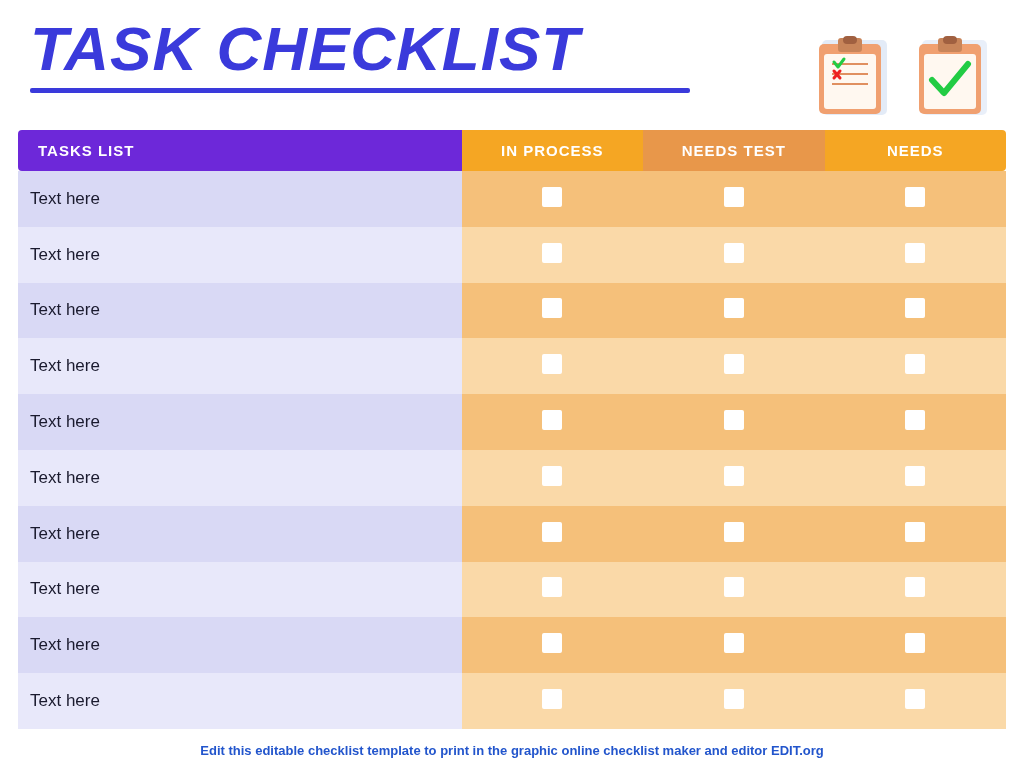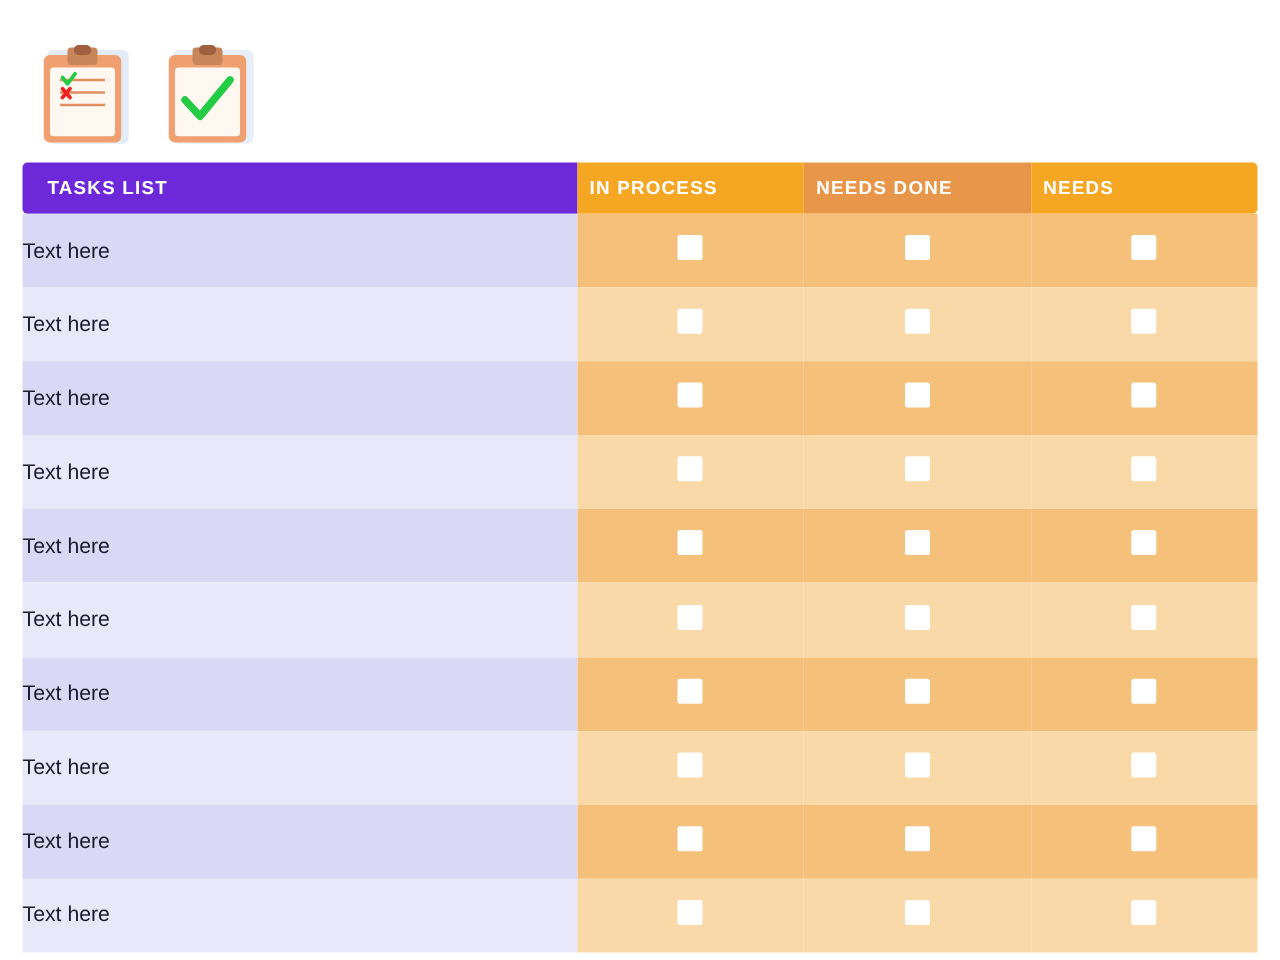--- a/index.html
+++ b/index.html
@@ -77,21 +77,21 @@
       border-spacing: 0;
       flex: 1;
     }
 
     
     .header-row th {
       padding: 12px 10px;
       font-size: 15px;
       font-weight: 900;
       letter-spacing: 1px;
-      text-align: left;
+      text-align: center;
     }
 
     .th-tasks {
       background: #6d28d9;
       color: #fff;
       text-align: left !important;
       padding-left: 20px !important;
       width: 44%;
       border-radius: 4px 0 0 4px;
     }
@@ -110,21 +110,21 @@
 
     .th-done {
       background: #f5a623;
       color: #fff;
       width: 18%;
       border-radius: 0 4px 4px 0;
     }
 
     
     .data-row td {
-      padding: 0;
+      padding: 12px;
       height: 44px;
     }
 
     .data-row:nth-child(odd) .td-tasks {
       background: #d9d9f5;
     }
     .data-row:nth-child(even) .td-tasks {
       background: #e8e8fa;
     }
 
@@ -179,20 +179,24 @@
       font-weight: 700;
       color: #2255cc;
     }
   </style>
 </head>
 <body>
 
 <div class="page-wrapper">
 
   <div class="header">
+    <div class="title-section">
+      <div class="main-title">TASK CHECKLIST</div>
+      <div class="title-underline"></div>
+    </div>
     <div class="icons-section">
 
       <svg class="clipboard-icon" viewBox="0 0 80 90" xmlns="http://www.w3.org/2000/svg">
 
         <rect x="8" y="12" width="65" height="75" rx="5" ry="5" fill="#c8d8f0" opacity="0.5"></rect>
 
         <rect x="5" y="16" width="62" height="70" rx="5" ry="5" fill="#f0a070"></rect>
 
         <rect x="10" y="26" width="52" height="55" rx="3" ry="3" fill="#fff8f0"></rect>
 
@@ -224,21 +228,21 @@
       </svg>
     </div>
   </div>
 
   <div class="table-section">
     <table class="checklist-table">
       <thead>
         <tr class="header-row">
           <th class="th-tasks">TASKS LIST</th>
           <th class="th-inprocess">IN PROCESS</th>
-          <th class="th-needstest">NEEDS DONE</th>
+          <th class="th-needstest">NEEDS TEST</th>
           <th class="th-done">NEEDS</th>
         </tr>
       </thead>
       <tbody id="table-body">
       <tr class="data-row">
             <td class="td-tasks">Text here</td>
             <td class="td-checkbox-inprocess"><span class="checkbox-sq"></span></td>
             <td class="td-checkbox-needstest"><span class="checkbox-sq"></span></td>
             <td class="td-checkbox-done"><span class="checkbox-sq"></span></td>
           </tr>
@@ -293,14 +297,17 @@
           <tr class="data-row">
             <td class="td-tasks">Text here</td>
             <td class="td-checkbox-inprocess"><span class="checkbox-sq"></span></td>
             <td class="td-checkbox-needstest"><span class="checkbox-sq"></span></td>
             <td class="td-checkbox-done"><span class="checkbox-sq"></span></td>
           </tr>
         </tbody>
     </table>
   </div>
 
+  <div class="footer">
+    <span>Edit this editable checklist template to print in the graphic online checklist maker and editor EDIT.org</span>
+  </div>
 
 </div>
 
 </body></html>

